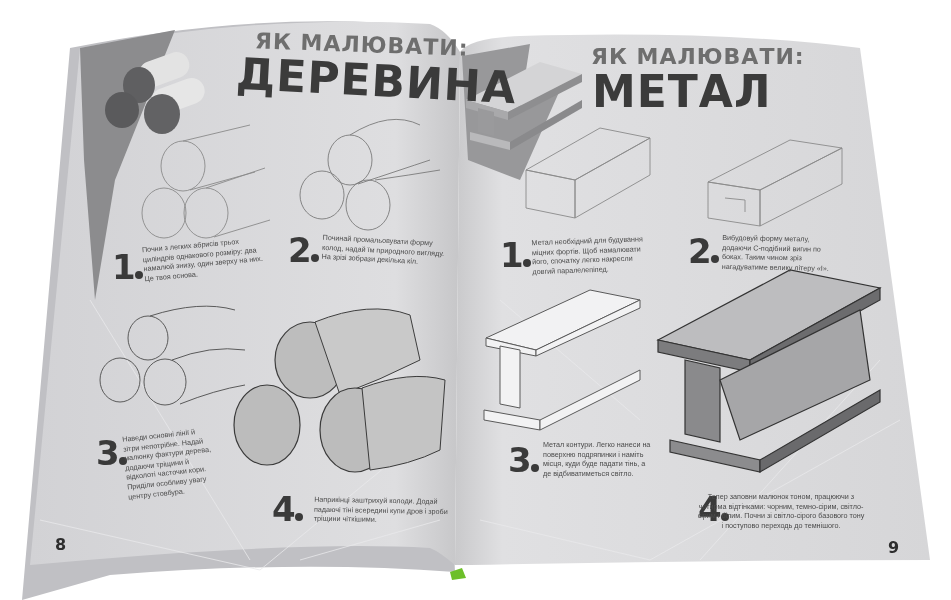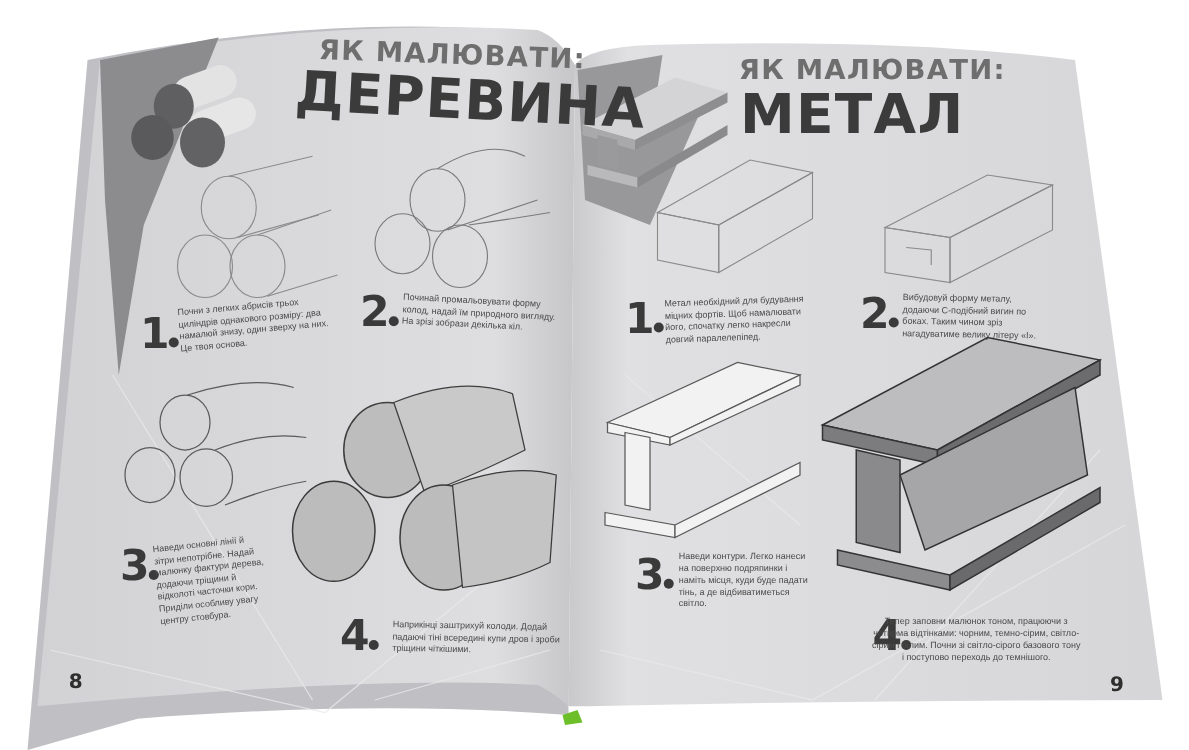--- a/index.html
+++ b/index.html
@@ -152,19 +152,19 @@
   <div class="kicker" style="left:591px;top:44px;">ЯК МАЛЮВАТИ:</div>
   <div class="title" style="left:592px;top:66px;">МЕТАЛ</div>
 
   <div class="num" style="left:500px;top:238px;"><span>1</span><span class="dot"></span></div>
   <div class="txt" style="left:532px;top:236px;width:125px;transform:rotate(-2deg);">Метал необхідний для будування міцних фортів. Щоб намалювати його, спочатку легко накресли довгий паралелепіпед.</div>
 
   <div class="num" style="left:688px;top:234px;"><span>2</span><span class="dot"></span></div>
   <div class="txt" style="left:722px;top:234px;width:118px;transform:rotate(1deg);">Вибудовуй форму металу, додаючи С-подібний вигин по боках. Таким чином зріз нагадуватиме велику літеру «І».</div>
 
   <div class="num" style="left:508px;top:443px;"><span>3</span><span class="dot"></span></div>
-  <div class="txt" style="left:543px;top:440px;width:108px;">Наведи контури. Легко нанеси на поверхню подряпинки і наміть місця, куди буде падати тінь, а де відбиватиметься світло.</div>
+  <div class="txt" style="left:543px;top:440px;width:108px;">Метал контури. Легко нанеси на поверхню подряпинки і наміть місця, куди буде падати тінь, а де відбиватиметься світло.</div>
 
   <div class="num" style="left:698px;top:492px;"><span>4</span><span class="dot"></span></div>
   <div class="txt" style="left:696px;top:492px;width:170px;text-align:center;">Тепер заповни малюнок тоном, працюючи з чотирма відтінками: чорним, темно-сірим, світло-сірим і білим. Почни зі світло-сірого базового тону і поступово переходь до темнішого.</div>
 
   <div class="pageno" style="left:888px;top:538px;">9</div>
 </div>
 
 </body></html>

